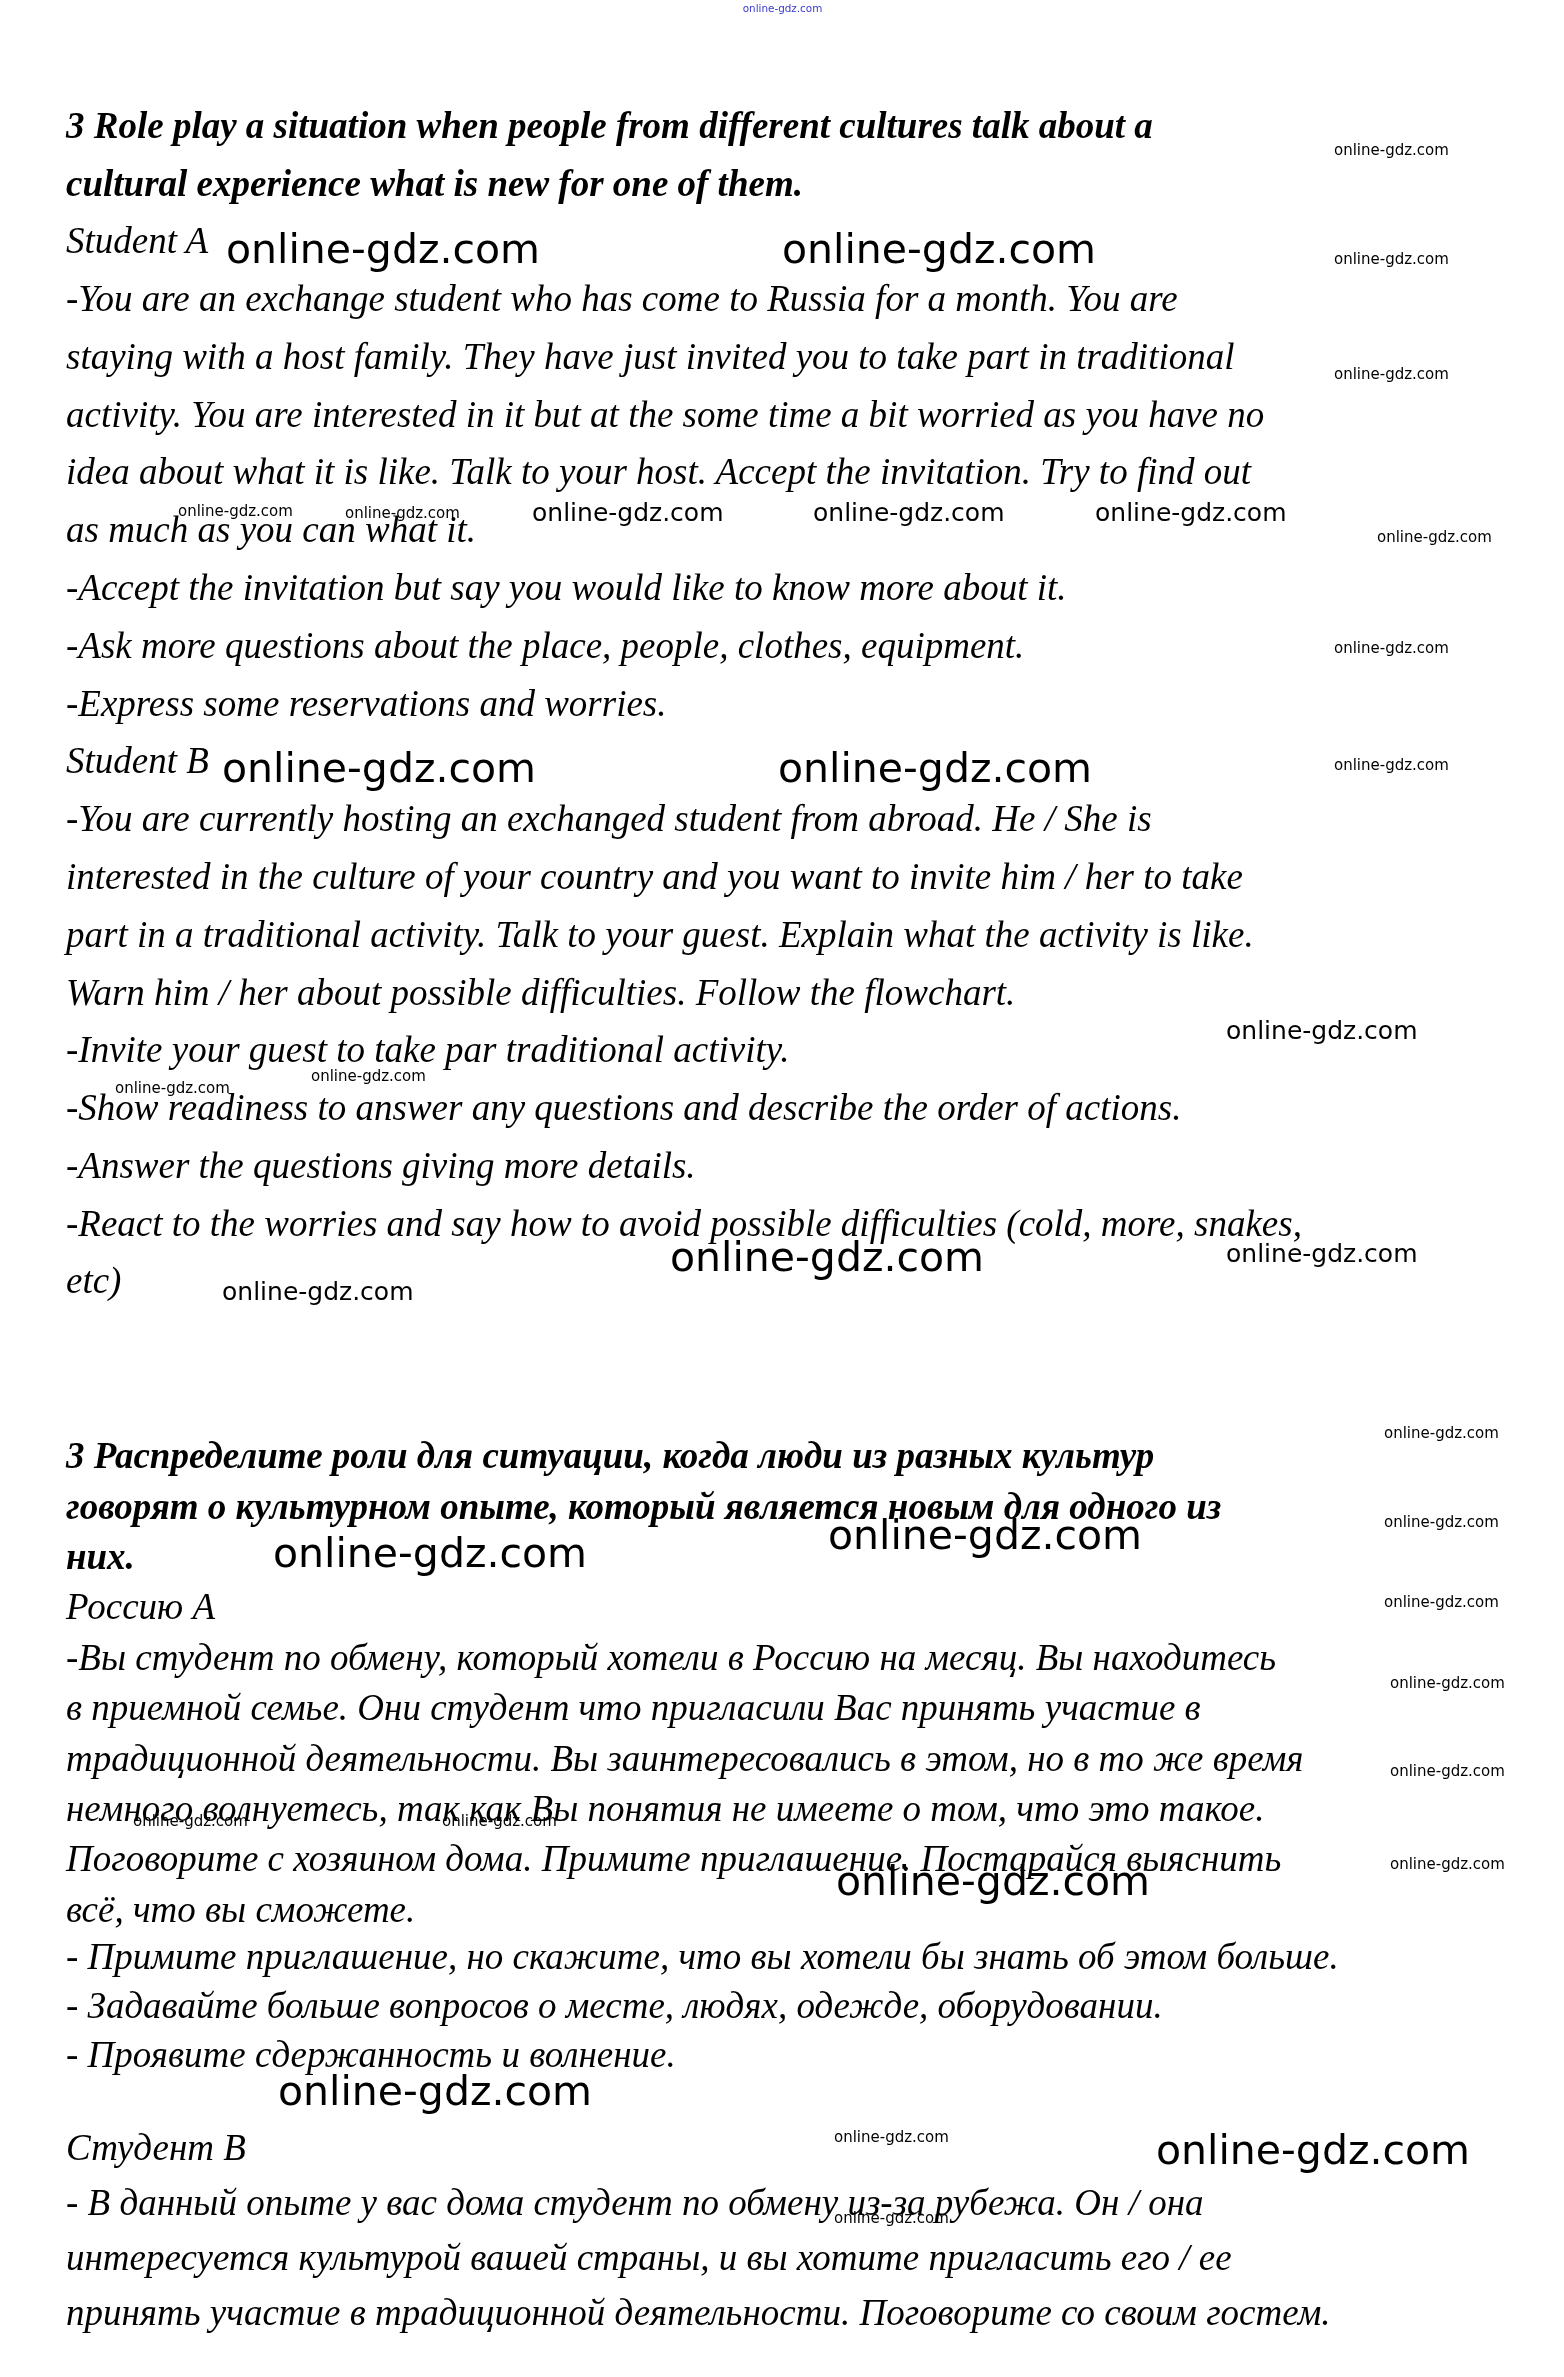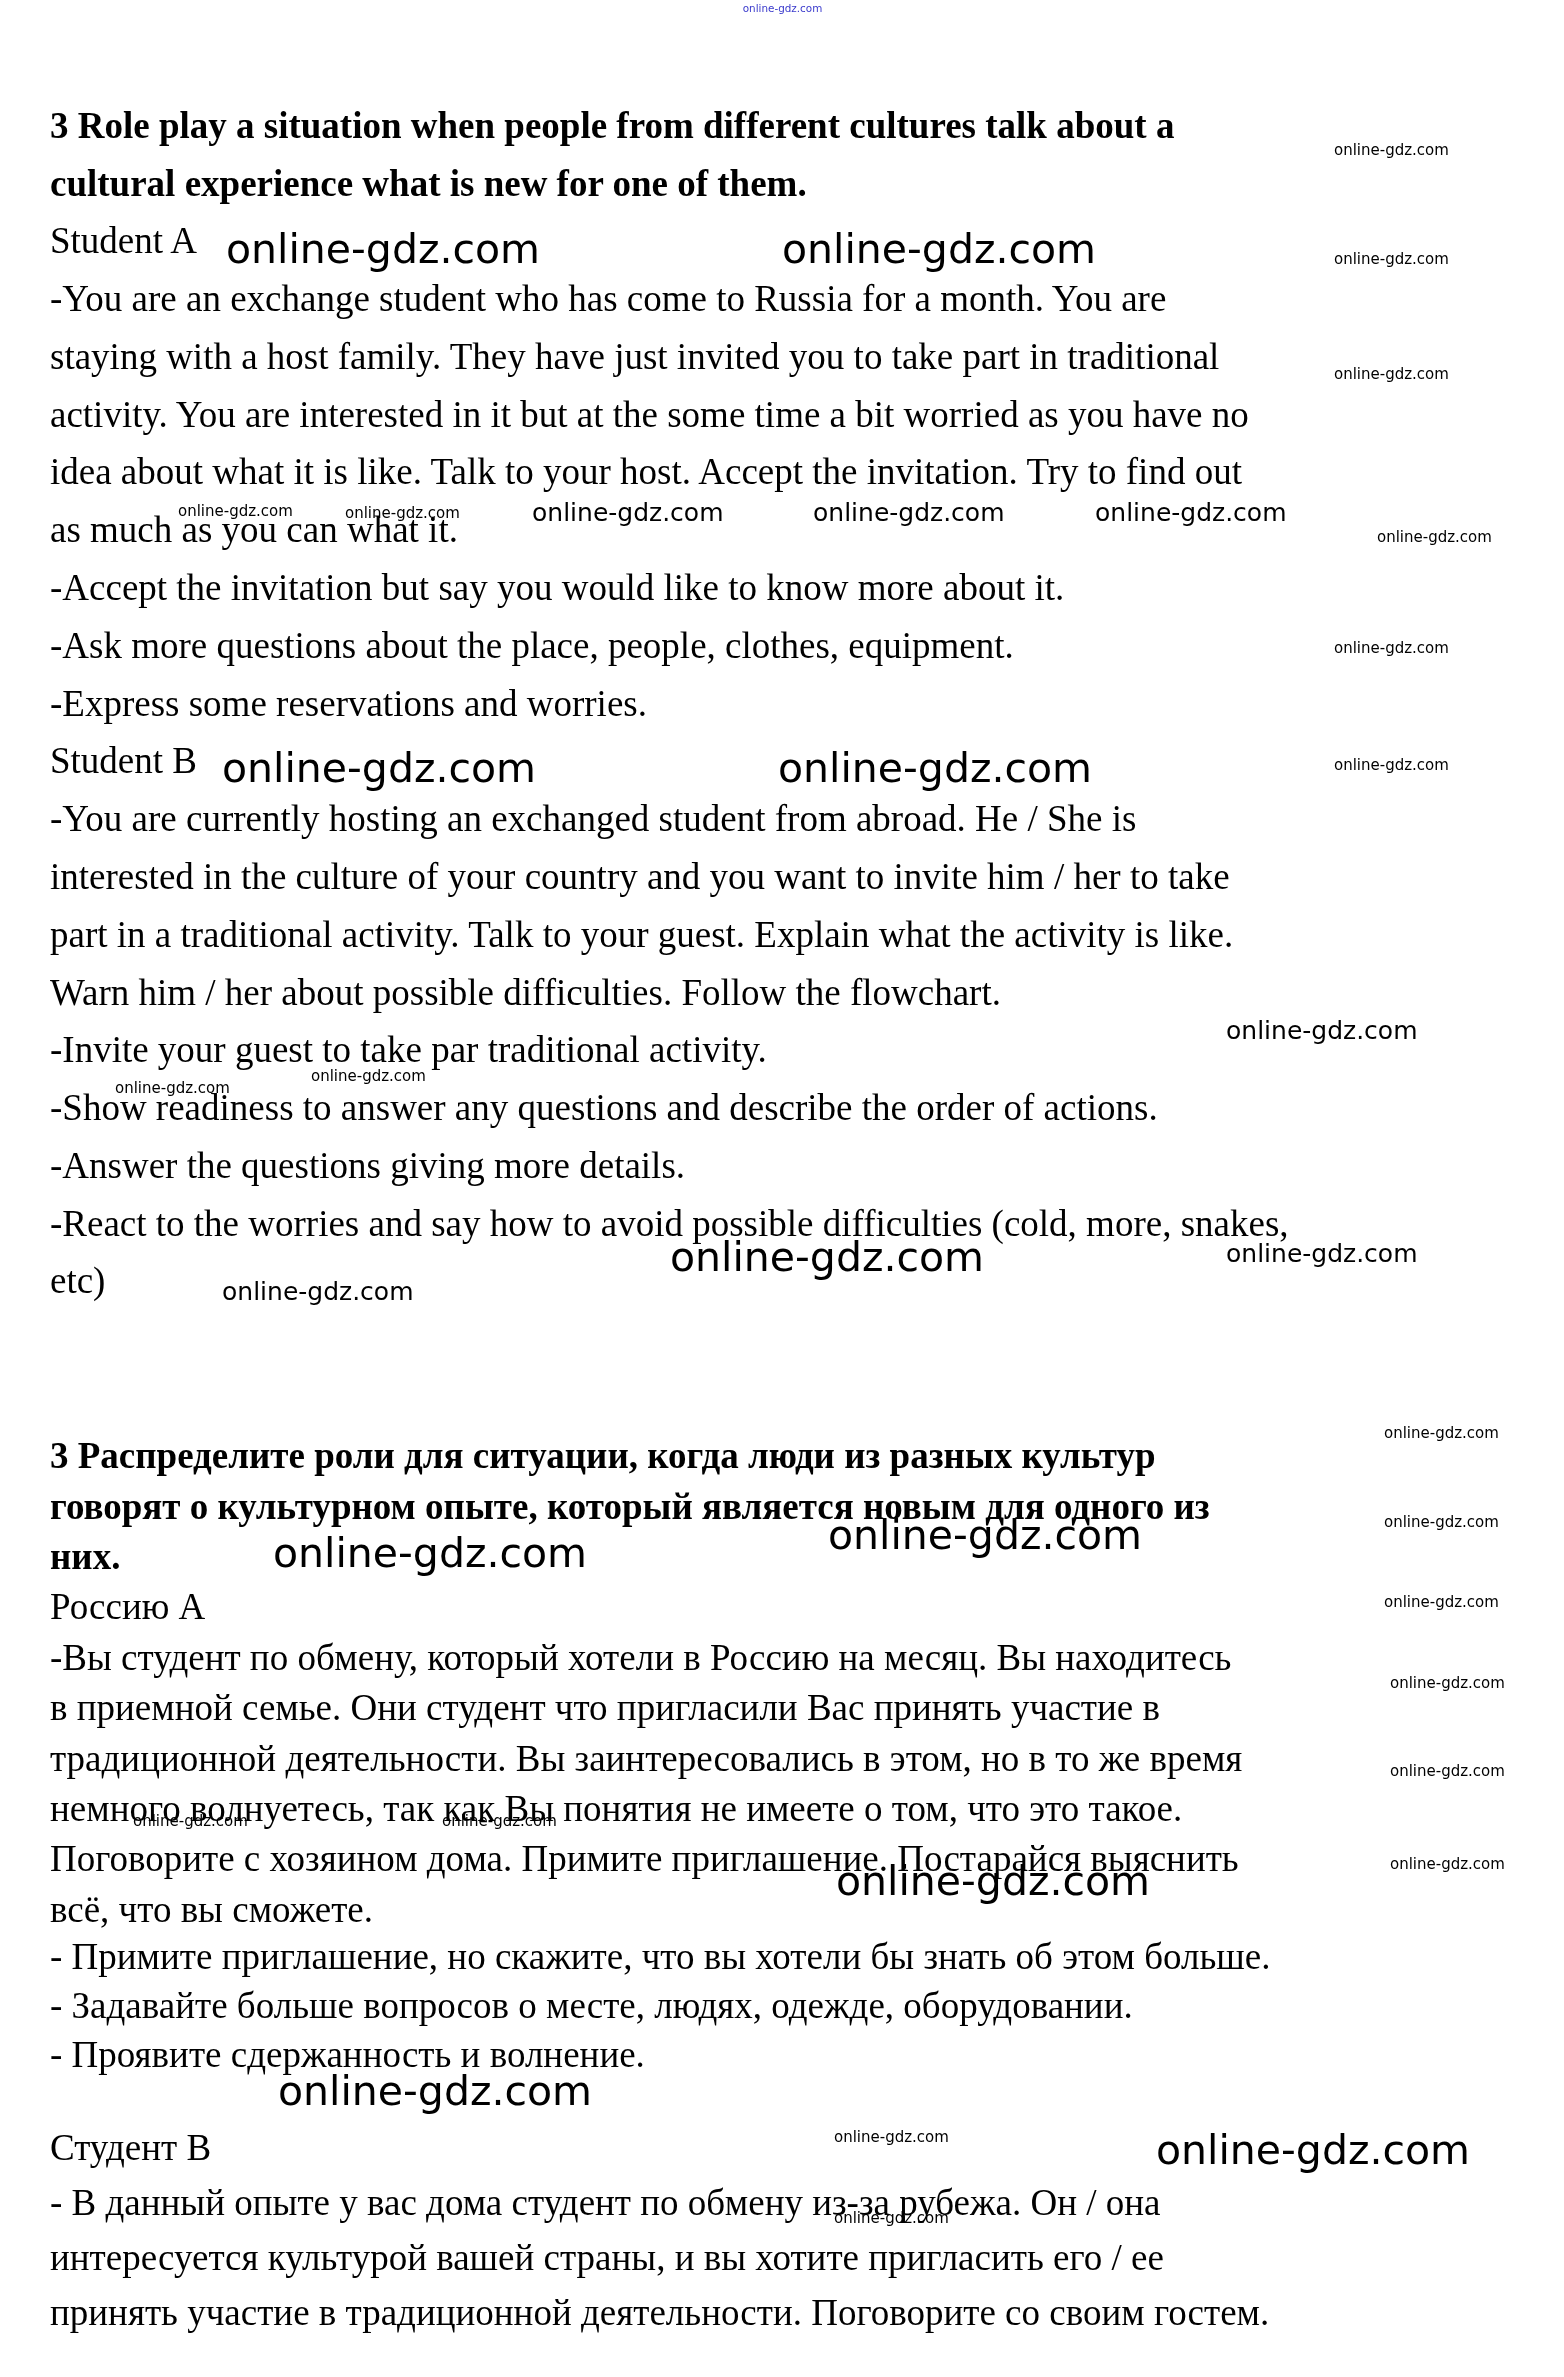--- a/index.html
+++ b/index.html
@@ -1,20 +1,20 @@
 <!DOCTYPE html>
 <html style="font-size:12px"><head>
 <meta charset="utf-8">
 <style>
   html, body { margin: 0; padding: 0; background: #ffffff; }
   body { width: 1565px; height: 2377px; position: relative; overflow: hidden;
          font-family: "Liberation Serif", "DejaVu Serif", serif; color: #000; }
   .top-mark { position: absolute; top: 1.5px; left: 0; width: 1565px; text-align: center;
               font-family: "DejaVu Sans", sans-serif; font-size: 10.4px; color: #3a3acc; }
-  .line { position: absolute; left: 50px; white-space: nowrap; font-size: 37px; line-height: 44px; }
+  .line { position: absolute; left: 66px; white-space: nowrap; font-size: 37px; line-height: 44px; font-style: italic; }
   .bold { font-weight: bold; }
   .wm { position: absolute; white-space: nowrap; font-family: "DejaVu Sans", sans-serif; color: #000; }
   .wm-s { font-size: 15px; }
   .wm-m { font-size: 25px; }
   .wm-l { font-size: 41px; }
 </style>
 </head>
 <body>
 
 <div class="top-mark">online-gdz.com</div>

